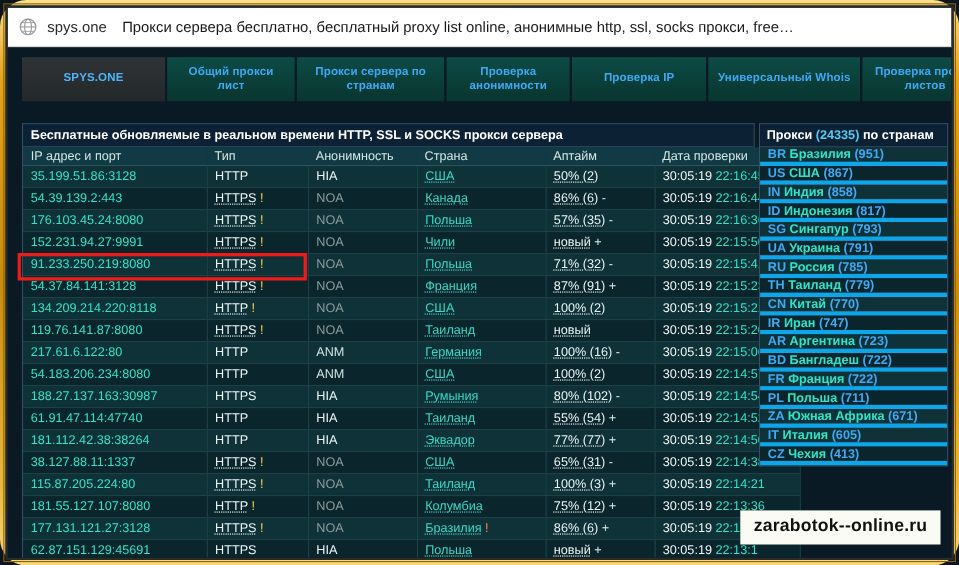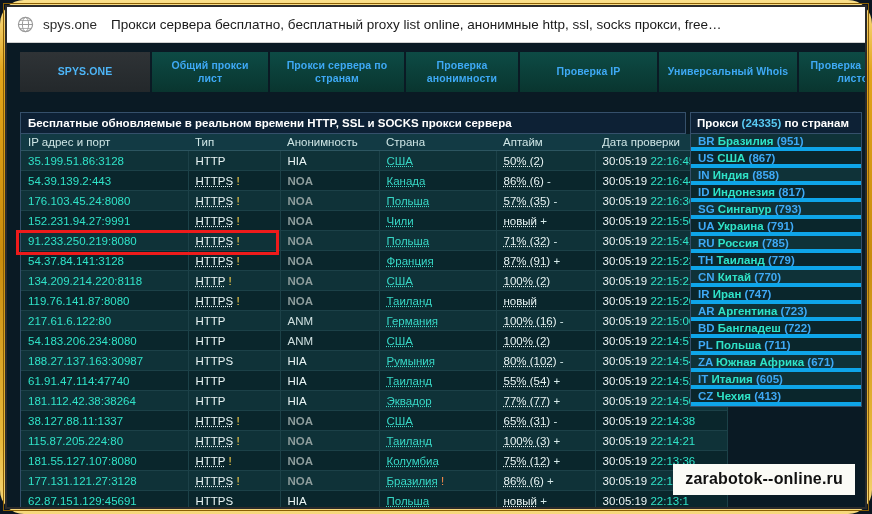--- a/index.html
+++ b/index.html
@@ -159,21 +159,21 @@
   .c-ip   { width: 160px; color: #2fe3c8; }
   .c-type { width: 85px;  color: #e9f4f4; }
   .c-anon { width: 92px;  }
   .c-ctry { width: 110px; color: #37d8c6; }
   .c-up   { width: 92px;  color: #e9f4f4; }
   .c-date { width: 125px; color: #d8e8e8; }
 
   .lnk { text-decoration: underline; text-decoration-style: dotted; }
   .bang { color:#ffd24a; }
   .anon-hia { color:#eaf6f6; }
-  .anon-noa { color:#8d9c9c;font-weight:bold; }
+  .anon-noa { color:#8d9c9c; }
   .anon-anm { color:#cfe0e0; }
   .time { color:#2fe3c8; }
   .date { color:#f0f6f6; }
   .plus { color:#d8ecec; }
   .minus{ color:#d8ecec; }
   .bangred { color:#ff8c4a; }
 
   
   #sidebar {
     width: 172px;
@@ -263,21 +263,21 @@
           </div>
           <div class="navtab" style="width: 118px; justify-content: flex-end;">
             <span class="t">Общий прокси лист</span>
           </div>
           <div class="navtab" style="width: 136px;">
             <span class="t">Прокси сервера по странам</span>
           </div>
           <div class="navtab" style="width: 114px;">
             <span class="t">Проверка анонимности</span>
           </div>
-          <div class="navtab" style="width: 139px; text-align: right;">
+          <div class="navtab" style="width: 124px; text-align: right;">
             <span class="t">Проверка IP</span>
           </div>
           <div class="navtab" style="width: 140px;">
             <span class="t">Универсальный Whois</span>
           </div>
           <div class="navtab" style="width: 116px;">
             <span class="t">Проверка прокси листов</span>
           </div>
         </div>
 
@@ -457,20 +457,21 @@
               <div class="sbrow odd"><span class="cc">IN</span> <span class="name">Индия</span> <span class="cnt">(858)</span></div>
               <div class="sbrow even"><span class="cc">ID</span> <span class="name">Индонезия</span> <span class="cnt">(817)</span></div>
               <div class="sbrow odd"><span class="cc">SG</span> <span class="name">Сингапур</span> <span class="cnt">(793)</span></div>
               <div class="sbrow even"><span class="cc">UA</span> <span class="name">Украина</span> <span class="cnt">(791)</span></div>
               <div class="sbrow odd"><span class="cc">RU</span> <span class="name">Россия</span> <span class="cnt">(785)</span></div>
               <div class="sbrow even"><span class="cc">TH</span> <span class="name">Таиланд</span> <span class="cnt">(779)</span></div>
               <div class="sbrow odd"><span class="cc">CN</span> <span class="name">Китай</span> <span class="cnt">(770)</span></div>
               <div class="sbrow even"><span class="cc">IR</span> <span class="name">Иран</span> <span class="cnt">(747)</span></div>
               <div class="sbrow odd"><span class="cc">AR</span> <span class="name">Аргентина</span> <span class="cnt">(723)</span></div>
               <div class="sbrow even"><span class="cc">BD</span> <span class="name">Бангладеш</span> <span class="cnt">(722)</span></div>
+              <div class="sbrow odd"><span class="cc">FR</span> <span class="name">Франция</span> <span class="cnt">(722)</span></div>
               <div class="sbrow even"><span class="cc">PL</span> <span class="name">Польша</span> <span class="cnt">(711)</span></div>
               <div class="sbrow odd"><span class="cc">ZA</span> <span class="name">Южная Африка</span> <span class="cnt">(671)</span></div>
               <div class="sbrow odd"><span class="cc">IT</span> <span class="name">Италия</span> <span class="cnt">(605)</span></div>
               <div class="sbrow even"><span class="cc">CZ</span> <span class="name">Чехия</span> <span class="cnt">(413)</span></div>
             </div>
         </div>
 
       </div>
 
       <div id="redbox"></div>

